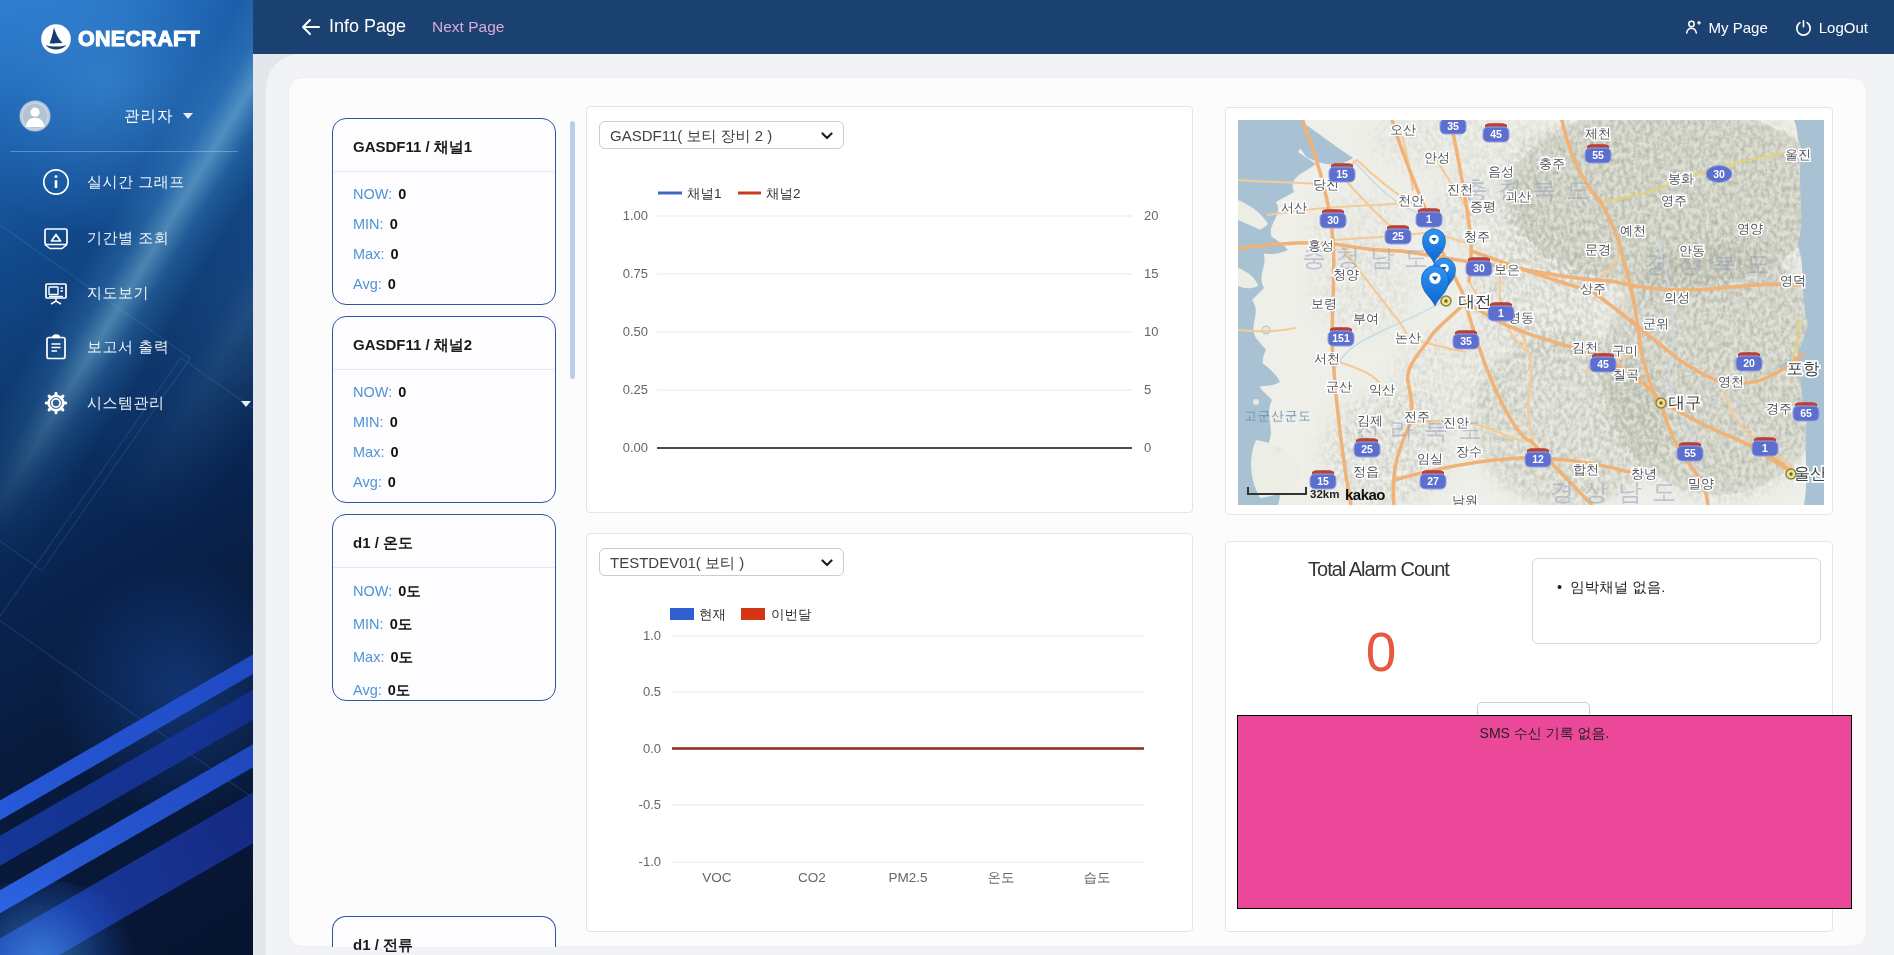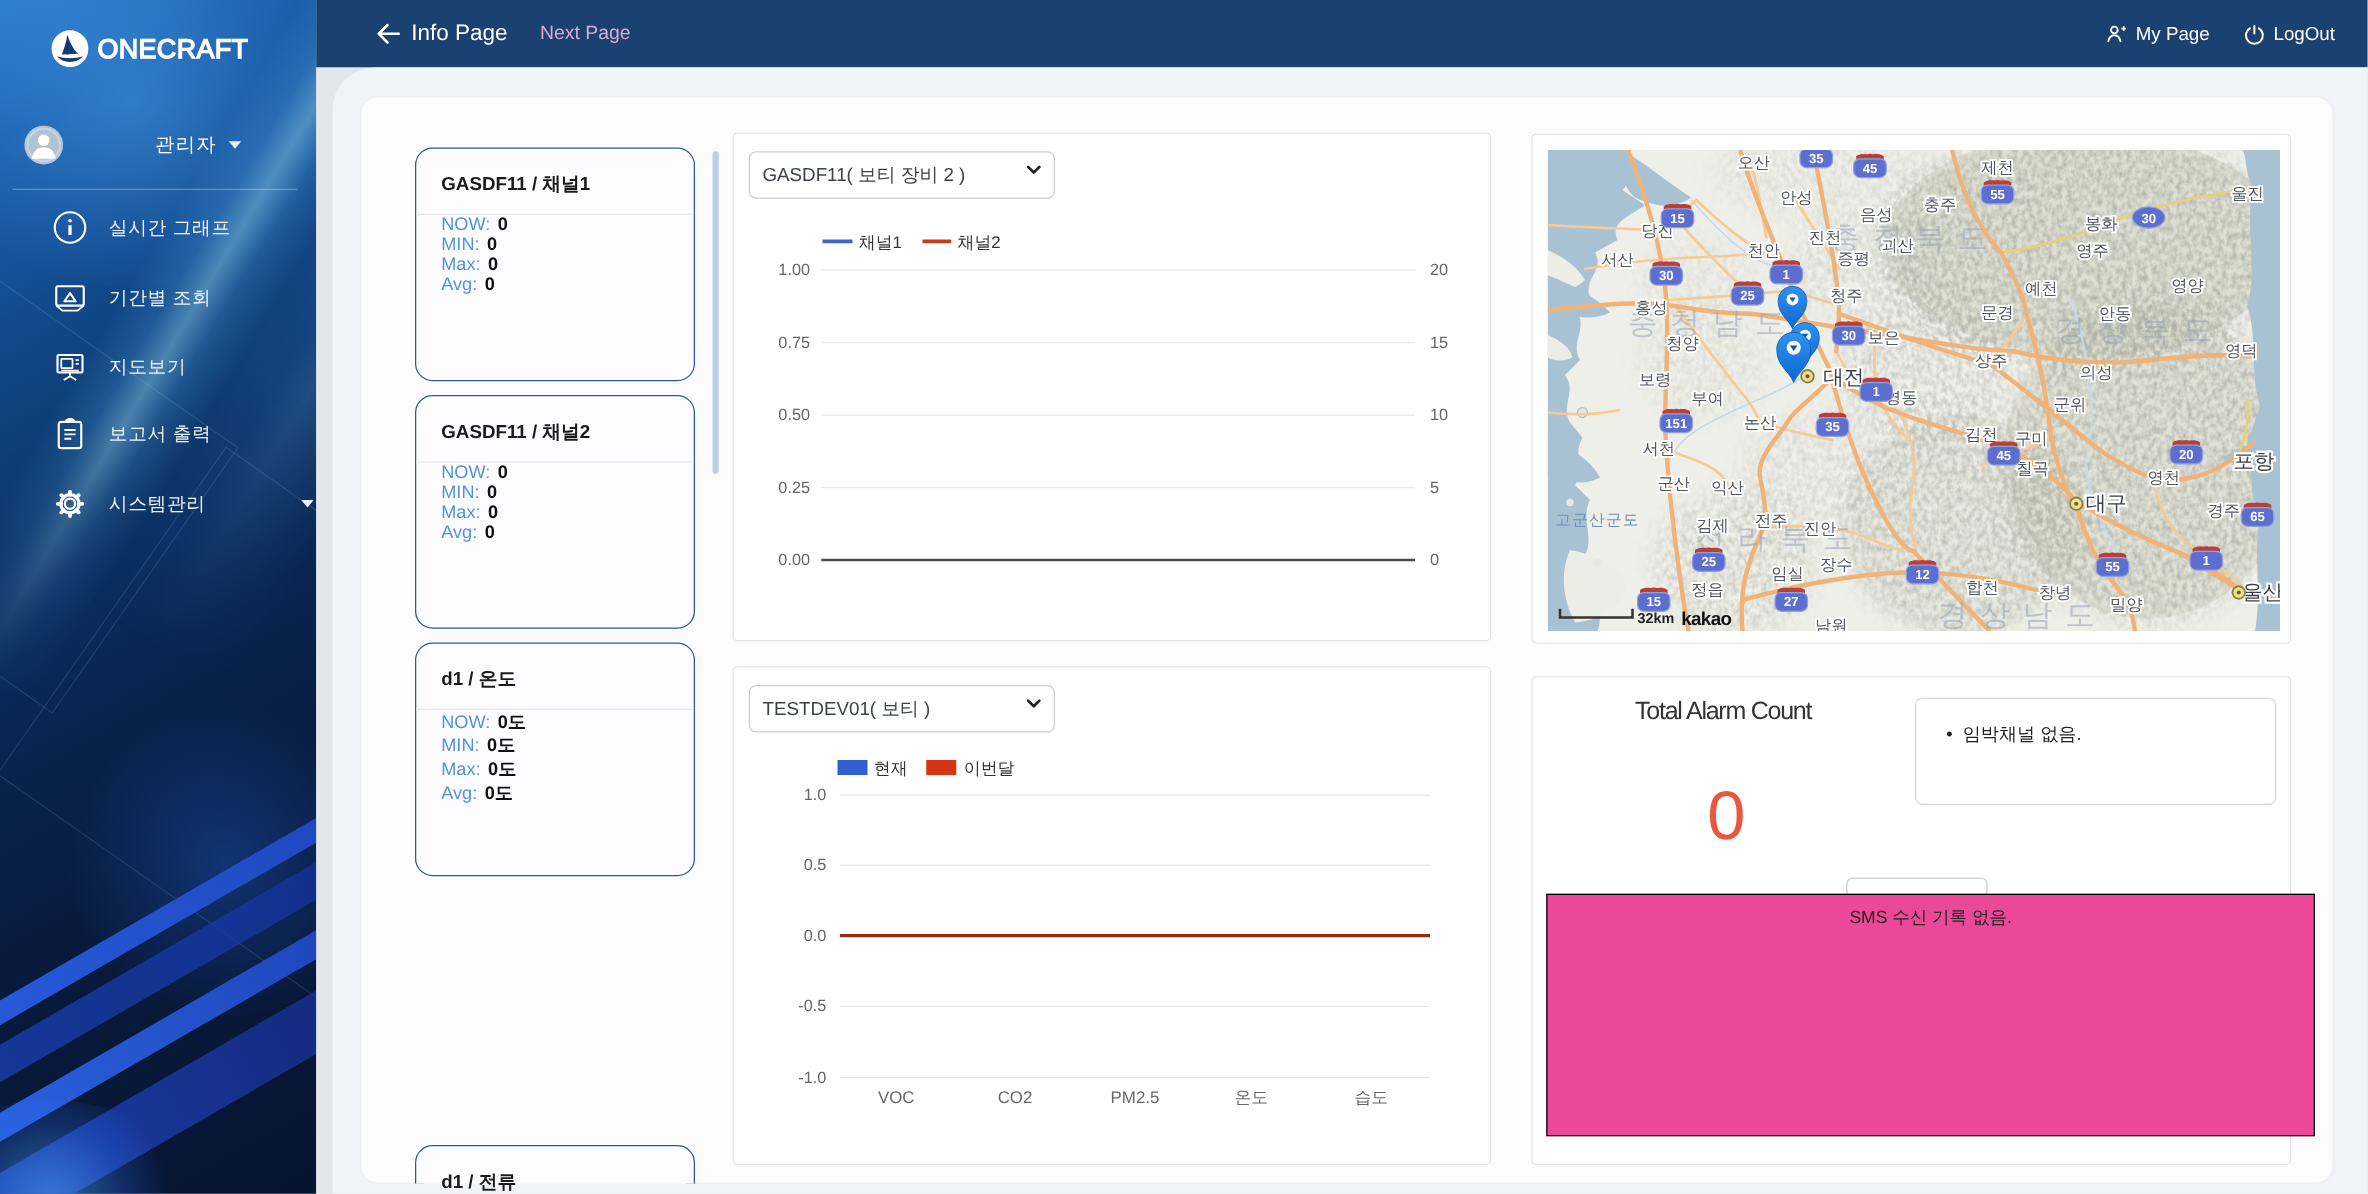--- a/index.html
+++ b/index.html
@@ -19,21 +19,21 @@
 #sidebar .glow{position:absolute;left:30px;top:540px;width:300px;height:300px;border-radius:50%;
  background:radial-gradient(circle,rgba(40,120,255,.28) 0%,transparent 60%)}
 #sidebar .st{position:absolute;left:-80px;width:580px;transform:rotate(-30deg);transform-origin:left center}
 #sidebar .s1{top:848px;background:linear-gradient(90deg,#2a62e8,#1c3fb6);opacity:.95;height:17px}
 #sidebar .s2{top:884px;background:linear-gradient(90deg,#1e49c9,#12288f);opacity:.7;height:26px}
 #sidebar .s3{top:938px;background:linear-gradient(90deg,#2f6cf0,#1a38ad);opacity:.95;height:20px}
 #sidebar .s4{top:988px;background:linear-gradient(90deg,#2452d6,#14207e);opacity:.75;height:44px}
 #sidebar .gl2{position:absolute;left:-70px;top:880px;width:220px;height:160px;border-radius:50%;
  background:radial-gradient(circle,rgba(80,170,255,.55) 0%,rgba(40,110,240,.25) 45%,transparent 70%)}
 .logo{position:absolute;left:41px;top:24px;height:30px;display:flex;align-items:center}
-.logoTxt{color:#fff;font-weight:normal;font-size:21.5px;letter-spacing:.3px;margin-left:7px;-webkit-text-stroke:1.1px #fff}
+.logoTxt{color:#fff;font-weight:bold;font-size:21.5px;letter-spacing:.3px;margin-left:7px;-webkit-text-stroke:1.1px #fff}
 .sideSep{position:absolute;left:10px;top:151px;width:228px;height:1px;background:rgba(255,255,255,.28)}
 .avatar{position:absolute;left:19px;top:100px;width:32px;height:32px}
 .adminTxt{position:absolute;left:124px;top:106px;color:#fff;font-size:15.5px;letter-spacing:1px}
 .caret{display:inline-block;width:0;height:0;border-left:5px solid transparent;border-right:5px solid transparent;border-top:6px solid #e8eef5;vertical-align:2px;margin-left:9px}
 .mi{position:absolute;left:42px;height:30px;display:flex;align-items:center;color:#eef3f9;font-size:15px;letter-spacing:.5px}
 .mi svg{margin-right:17px}
 .mi .c2{position:absolute;left:190px}
 
 #navbar{position:absolute;left:253px;top:0;width:1641px;height:54px;background:#1b4170;color:#fff}
 #navbar .back{position:absolute;left:47px;top:16px}
@@ -43,26 +43,26 @@
 #navbar .right svg{margin-right:7px}
 #navbar .gap{width:27px}
 
 #wrap{position:absolute;left:253px;top:54px;width:1641px;height:901px;background:#e3e6ea}
 #container{position:absolute;left:13px;top:0;width:1628px;height:901px;background:#f1f3f6;border-top-left-radius:34px}
 #panel{position:absolute;left:35px;top:23px;width:1579px;height:870px;background:#fcfcfd;border:1px solid #ececf0;border-radius:14px}
 
 .scard{position:absolute;left:79px;width:224px;height:187px;background:#fdfdff;border:1.5px solid #2c55a2;border-radius:14px}
 .scard .ti{margin:19px 0 0 20px;font-size:15px;font-weight:bold;color:#1a1a1a}
 .scard .sep{margin-top:14px;height:1px;background:#e6e9f0}
-.scard .row{margin:0 0 0 20px;font-size:14.5px;color:#5193d9}
+.scard .row{margin:14px 0 0 20px;font-size:14.5px;color:#5193d9}
 .scard .row b{color:#101010;margin-left:2px;font-size:14.5px}
 #sbar{position:absolute;left:317px;top:67px;width:5px;height:258px;background:#b9cfe8;border-radius:3px}
 
 .cpanel{position:absolute;left:333px;width:607px;background:#fff;border:1px solid #e3e4e8;border-radius:4px}
-select.sel{position:absolute;left:12px;width:245px;height:38px;border:1px solid #c8cdd3;border-radius:6px;font-family:"Liberation Sans",sans-serif;font-size:15px;color:#3c4248;padding:0 10px;background:#fff;appearance:none;-webkit-appearance:none}
+select.sel{position:absolute;left:12px;width:245px;height:28px;border:1px solid #c8cdd3;border-radius:6px;font-family:"Liberation Sans",sans-serif;font-size:15px;color:#3c4248;padding:0 10px;background:#fff;appearance:none;-webkit-appearance:none}
 .selArrow{position:absolute;pointer-events:none;font-size:13px;color:#222}
 </style>
 </head>
 <body>
 <div id="sidebar">
  <div class="glowTL"></div>
     <div class="beam1"></div>
     <div class="beam2"></div>
  <div class="tri" style="left:-120px;top:260px"></div>
  <div class="tri" style="left:60px;top:420px;width:320px;height:320px"></div>

